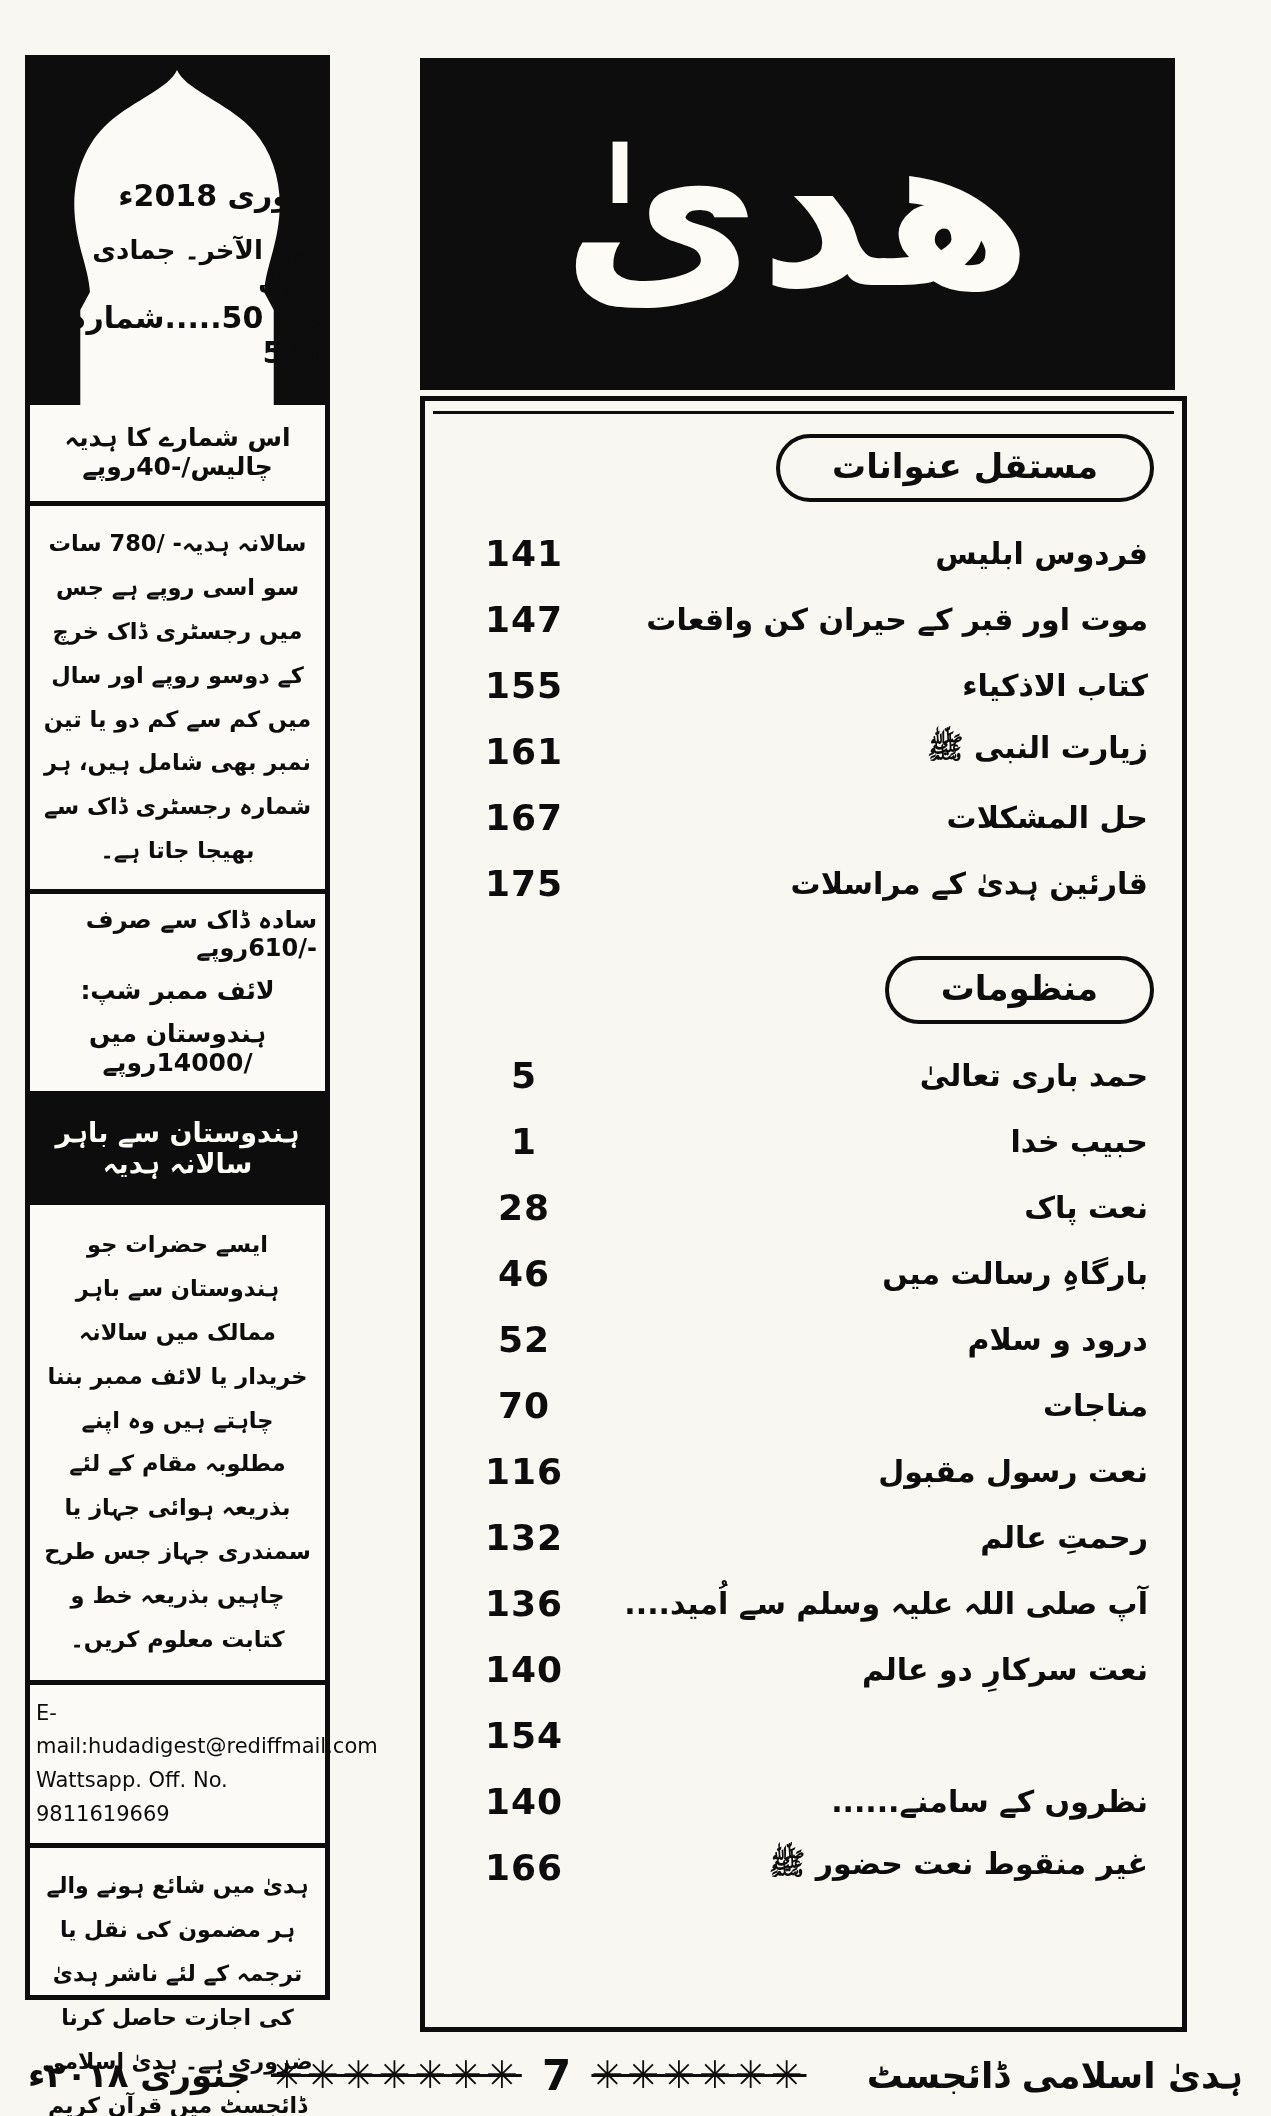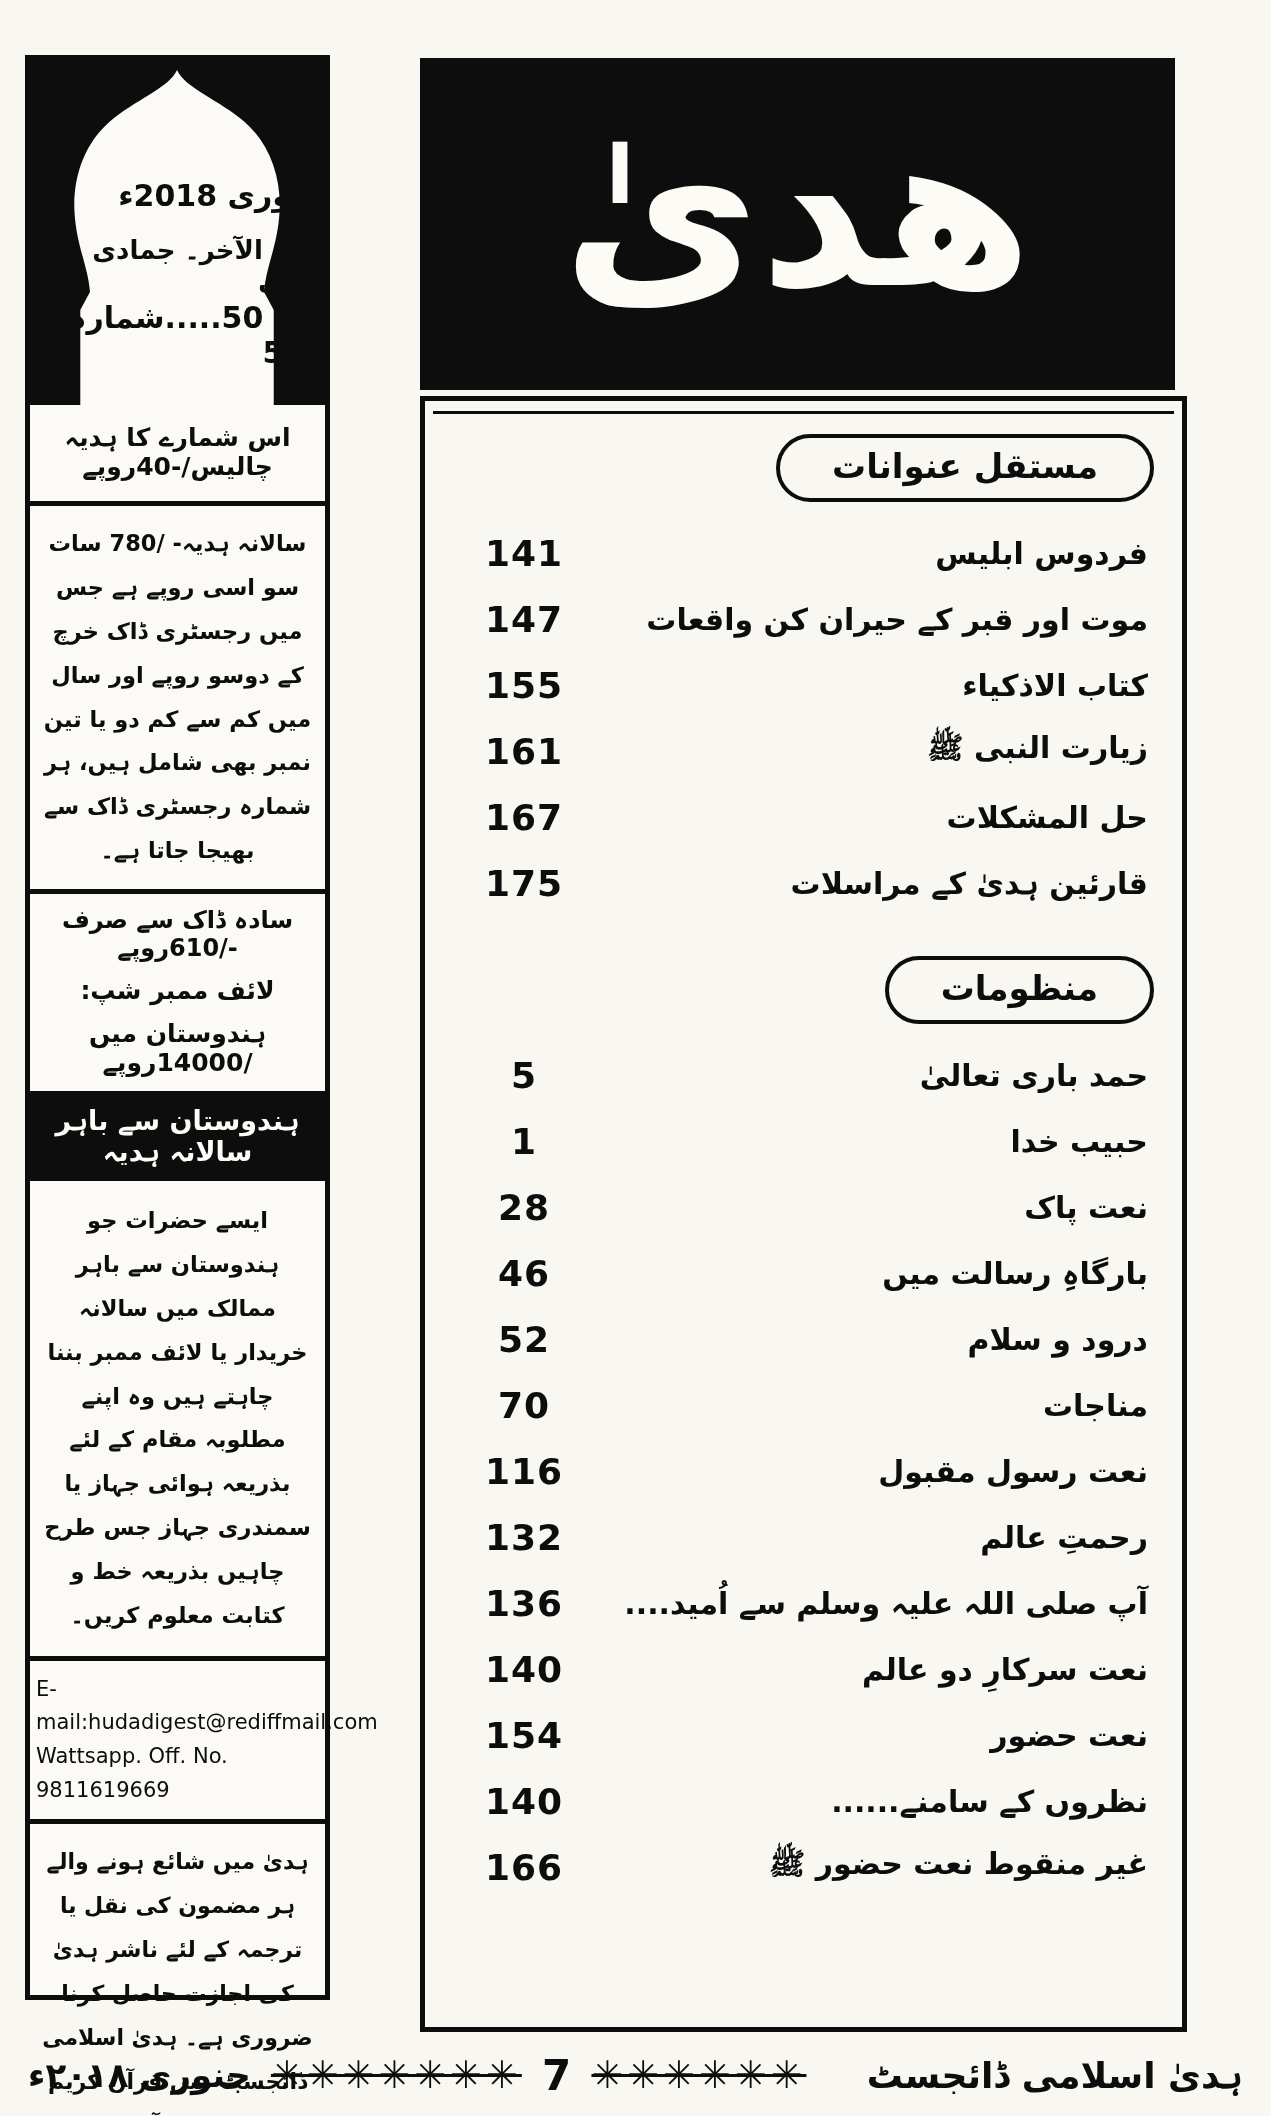--- a/index.html
+++ b/index.html
@@ -26,26 +26,26 @@
     flex:none; padding:18px 6px 20px; text-align:center; direction:rtl;
     font-size:25px; font-weight:bold; border-bottom:5px solid #0d0d0d;
   }
   .sub-para {
     flex:none; padding:16px 10px; direction:rtl; text-align:center;
     font-size:22.5px; font-weight:bold; line-height:1.95;
     border-bottom:5px solid #0d0d0d;
   }
   .postal { flex:none; padding:12px 8px 14px; direction:rtl; text-align:center;
     font-weight:bold; }
-  .postal-line1 { font-size:24px; margin-bottom:14px; }
+  .postal-line1 { font-size:24px; margin-bottom:14px;text-align:right; }
   .postal-line2 { font-size:25px; margin-bottom:14px; }
   .postal-line3 { font-size:25px; }
   .banner {
     flex:none; background:#0d0d0d; color:#fdfdf8; direction:rtl;
-    text-align:center; font-size:27px; font-weight:bold; padding:14px 4px;
+    text-align:center; font-size:27px; font-weight:bold; padding:26px 4px;
   }
   .outside-para {
     flex:none; padding:18px 10px; direction:rtl; text-align:center;
     font-size:22.5px; font-weight:bold; line-height:1.95;
   }
   .contact-box {
     flex:none; border-top:5px solid #0d0d0d; border-bottom:5px solid #0d0d0d;
     padding:12px 6px; direction:ltr; text-align:left;
   }
   .contact-box div { font-size:21px; font-weight:normal; line-height:1.6; }
@@ -218,21 +218,20 @@
     <div class="toc-row">
       <span class="toc-page">136</span>
       <span class="toc-title">آپ صلی اللہ علیہ وسلم سے اُمید....</span>
     </div>
     <div class="toc-row">
       <span class="toc-page">140</span>
       <span class="toc-title">نعت سرکارِ دو عالم</span>
     </div>
     <div class="toc-row">
       <span class="toc-page">154</span>
-      <span class="toc-title">نعت حضور</span>
     </div>
     <div class="toc-row">
       <span class="toc-page">140</span>
       <span class="toc-title">نظروں کے سامنے......</span>
     </div>
     <div class="toc-row">
       <span class="toc-page">166</span>
       <span class="toc-title">غیر منقوط نعت حضور ﷺ</span>
     </div>
   </main>

